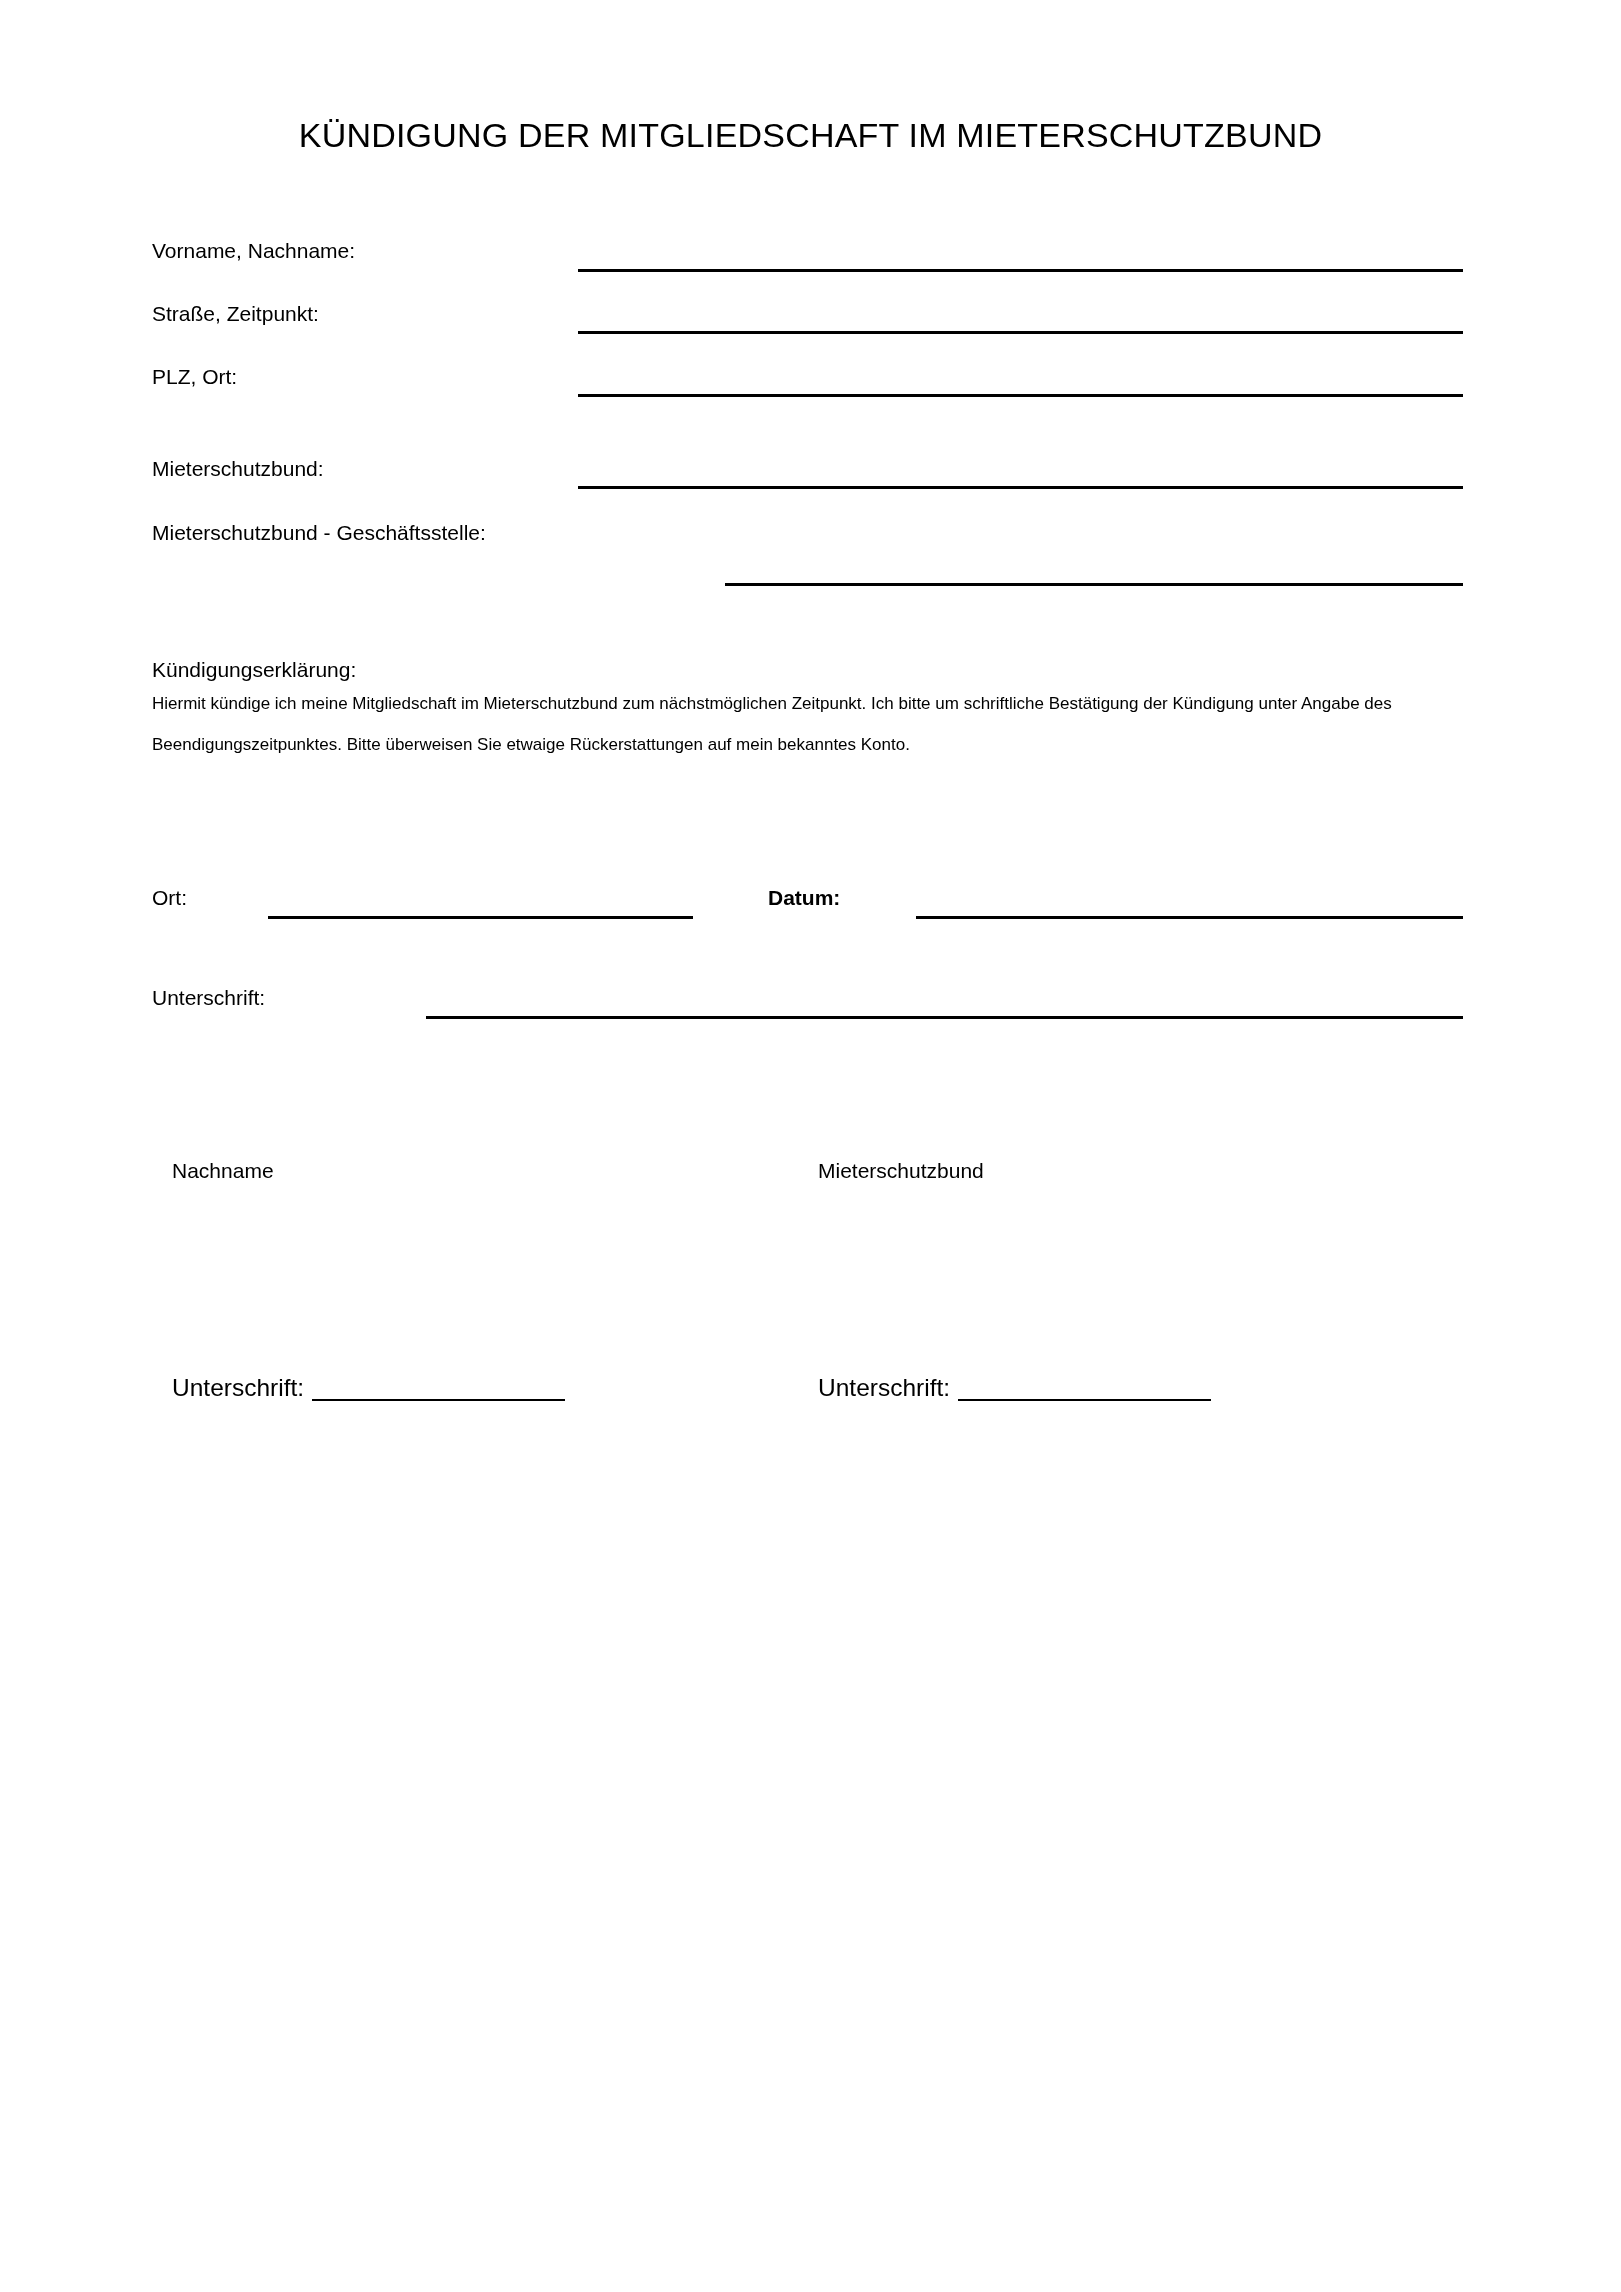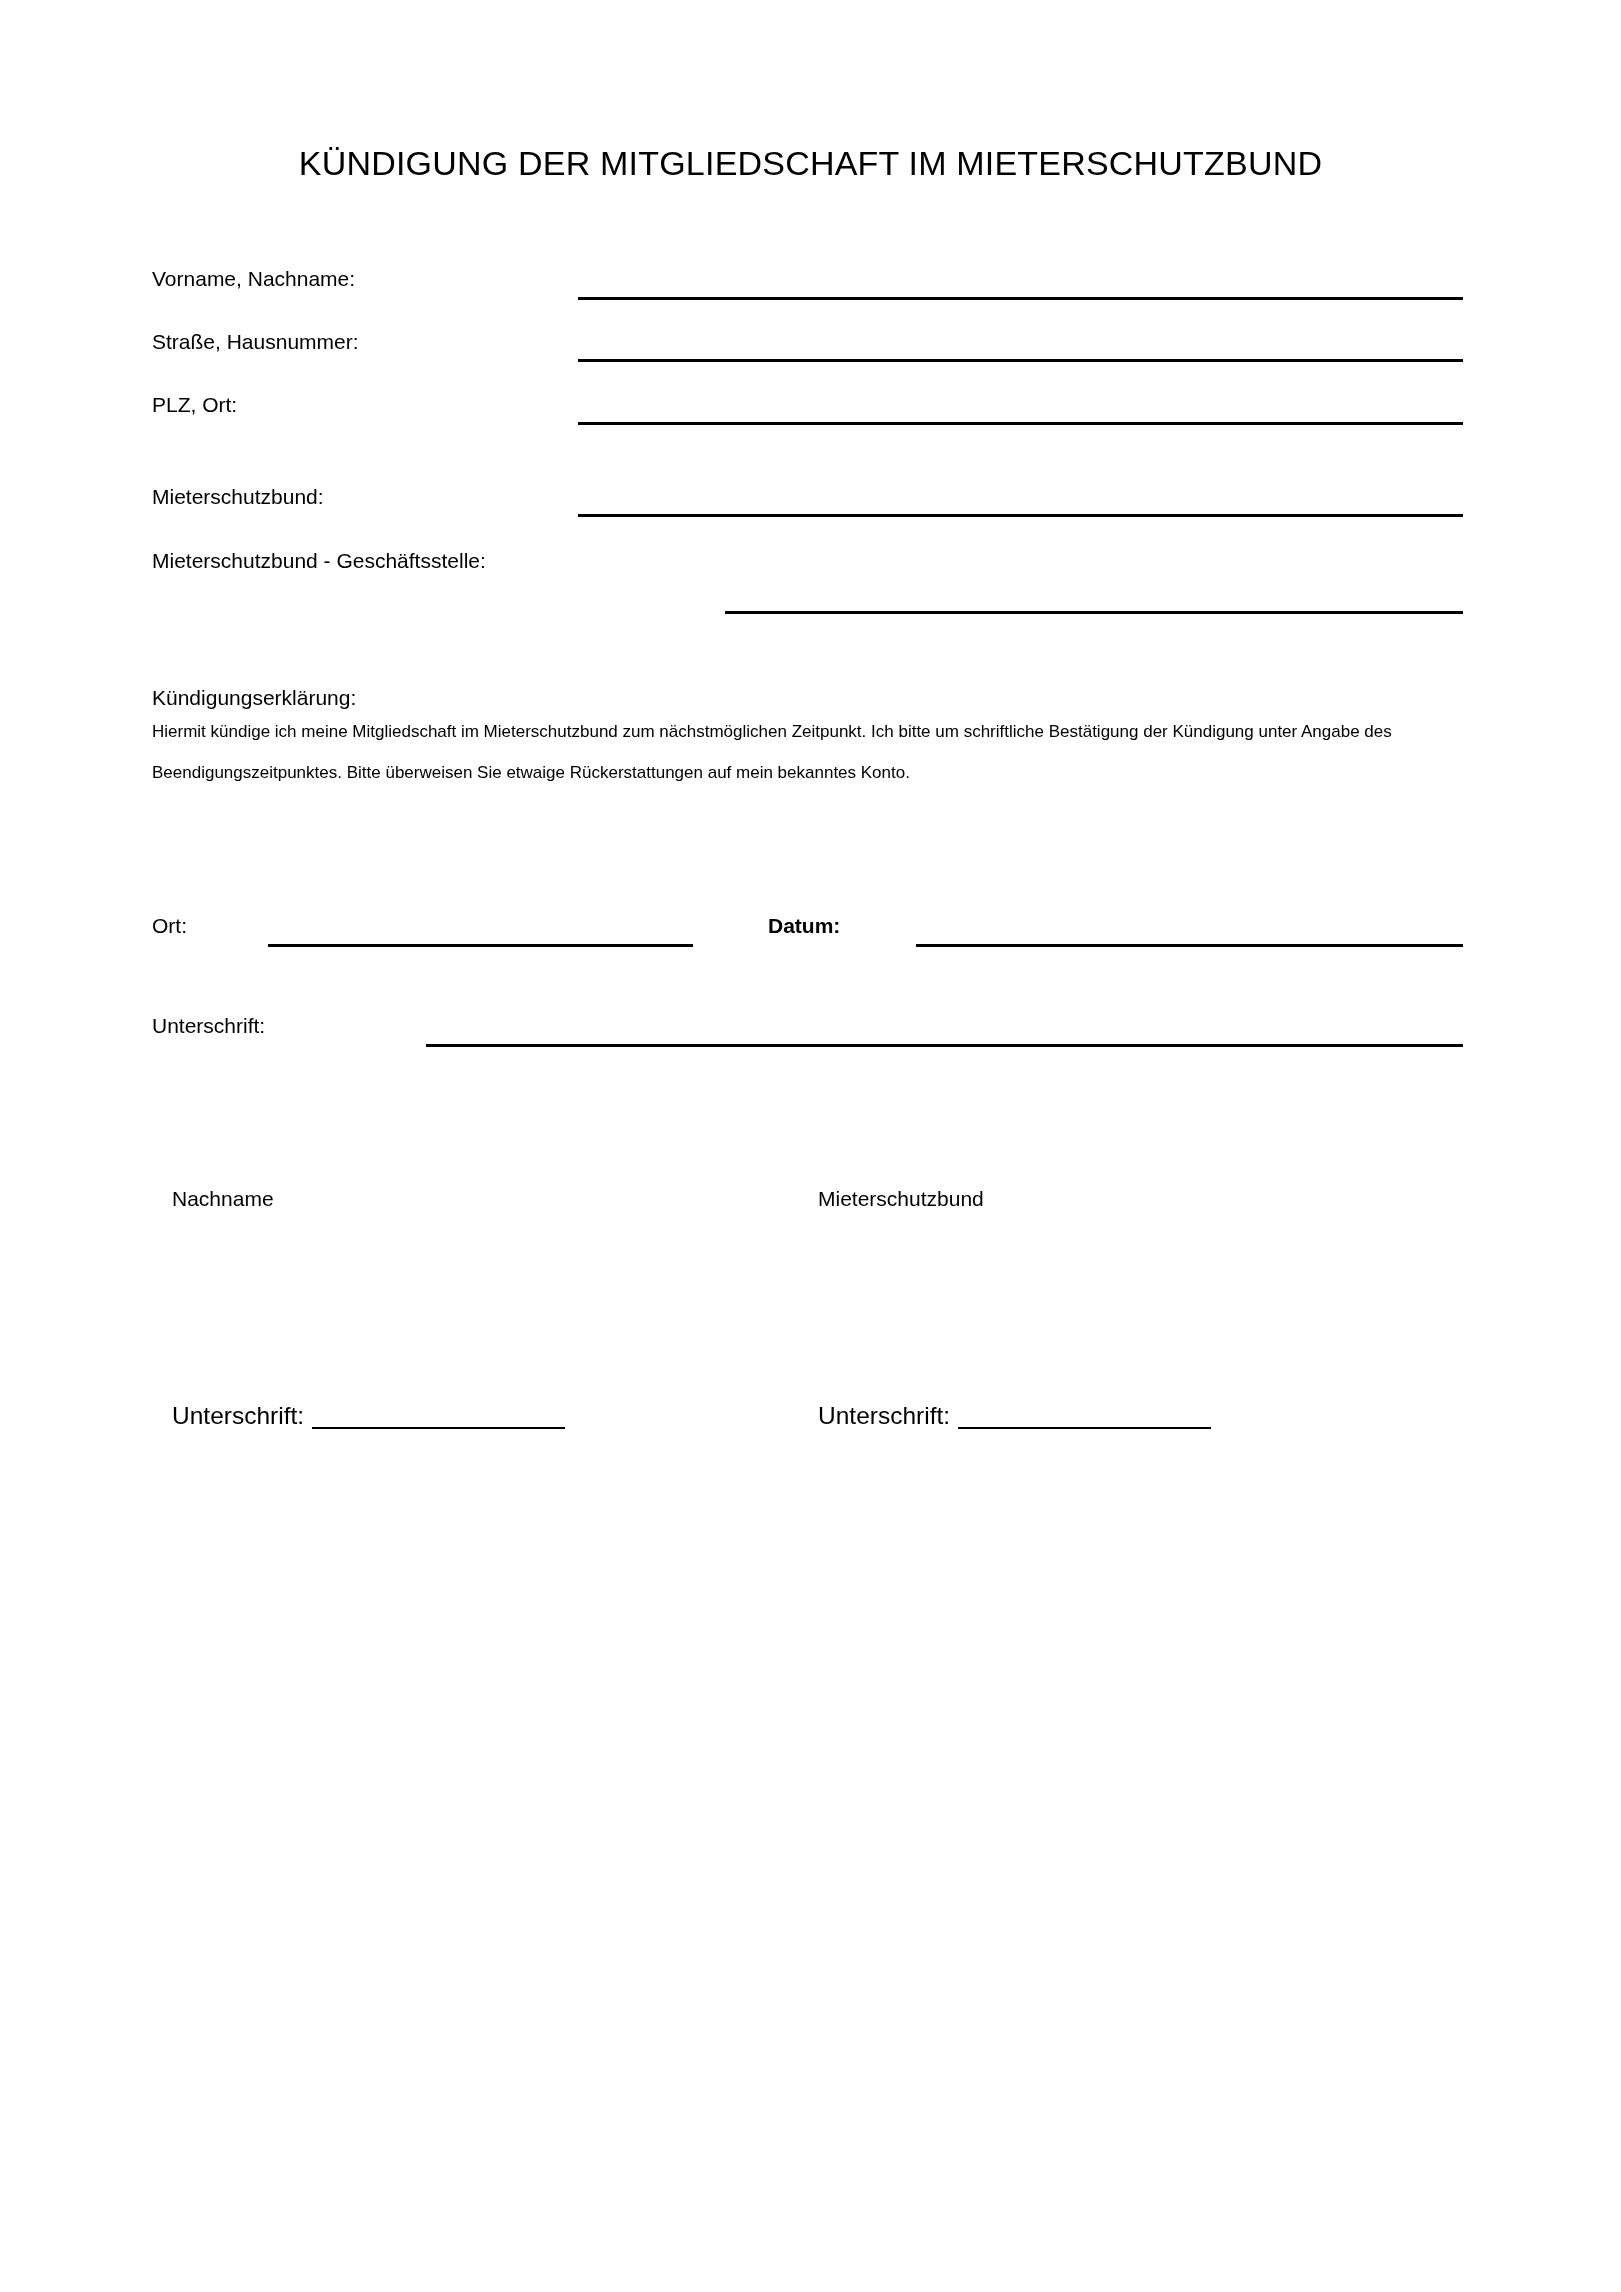--- a/index.html
+++ b/index.html
@@ -9,21 +9,20 @@
   }
 
   .page {
     position: relative;
     width: 1621px;
     height: 1901px;
     background: #ffffff;
     font-family: "Liberation Sans", sans-serif;
     color: #000000;
     overflow: hidden;
-    margin-top: 28px;
   }
 
   
   .doc-title {
     position: absolute;
     top: 116px;
     left: 0;
     width: 1621px;
     text-align: center;
     font-size: 34px;
@@ -117,21 +116,21 @@
 </head>
 <body>
 
 <div class="page">
 
   <div class="doc-title">KÜNDIGUNG DER MITGLIEDSCHAFT IM MIETERSCHUTZBUND</div>
 
   <div class="label lbl-vorname">Vorname, Nachname:</div>
   <div class="rule rule-vorname"></div>
 
-  <div class="label lbl-strasse">Straße, Hausnummer:</div>
+  <div class="label lbl-strasse">Straße, Zeitpunkt:</div>
   <div class="rule rule-strasse"></div>
 
   <div class="label lbl-plz">PLZ, Ort:</div>
   <div class="rule rule-plz"></div>
 
   <div class="label lbl-mitgliedsnummer">Mieterschutzbund:</div>
   <div class="rule rule-mitgliedsnummer"></div>
 
   <div class="label lbl-geschaeftsstelle">Mieterschutzbund - Geschäftsstelle:</div>
   <div class="rule rule-geschaeftsstelle"></div>

